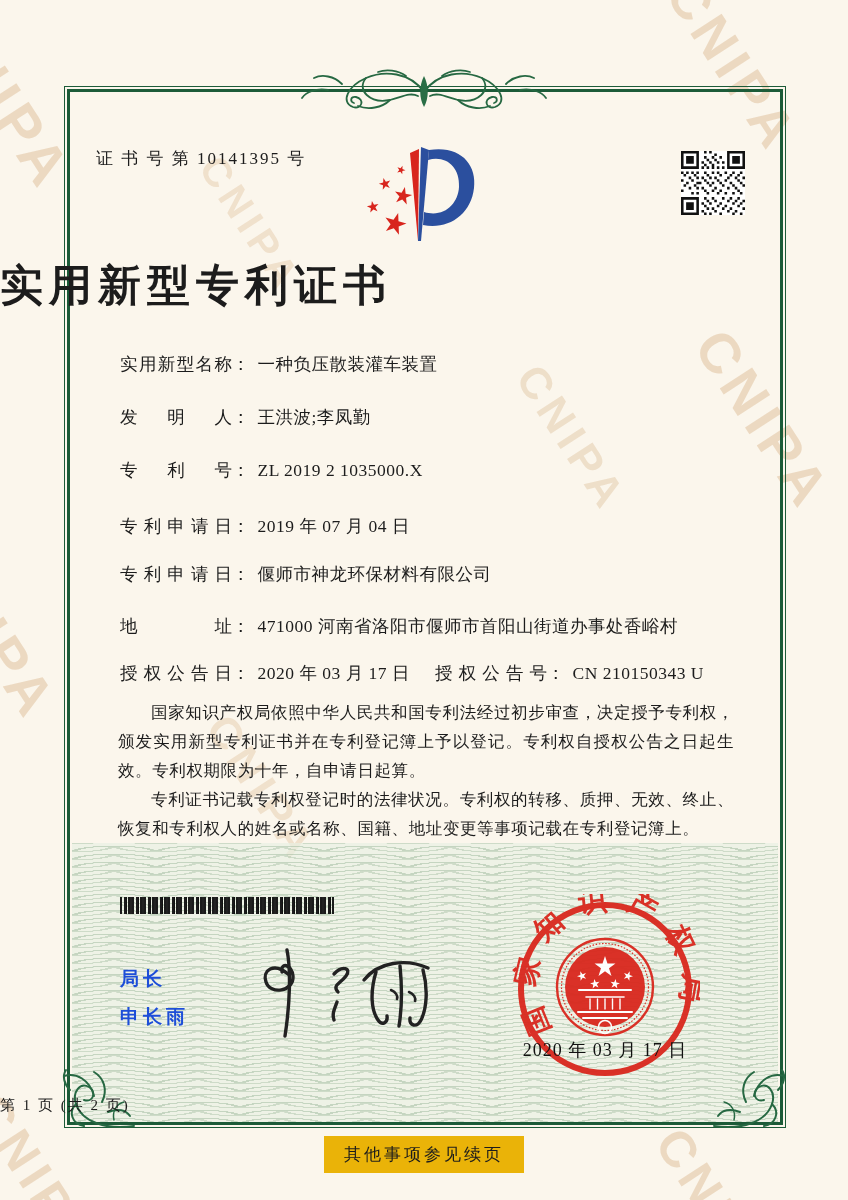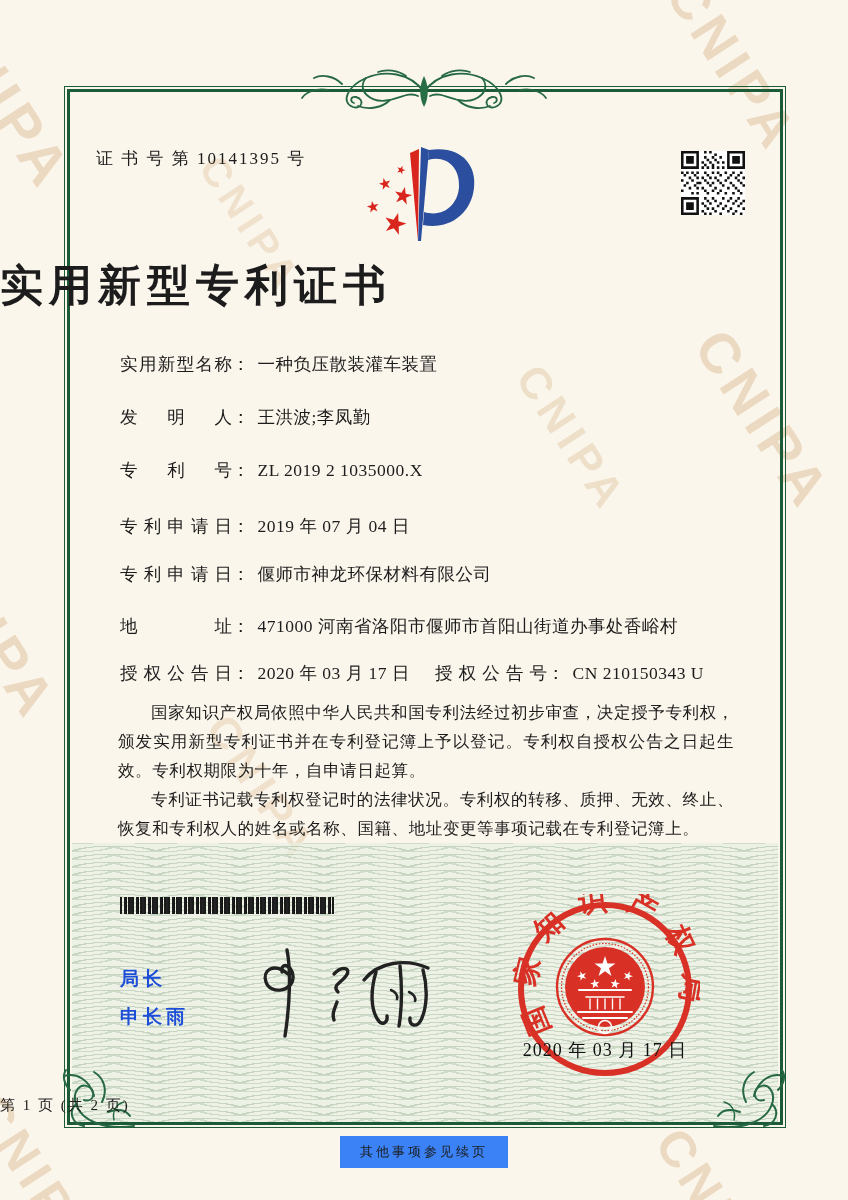--- a/index.html
+++ b/index.html
@@ -70,21 +70,21 @@
   .official.t2{top:1004px;}
   .signature{position:absolute;left:238px;top:940px;}
 
   .seal{position:absolute;left:510px;top:894px;z-index:5;opacity:0.94;}
   .seal-date{position:absolute;left:505px;top:1038px;width:200px;text-align:center;
              font-size:18px;letter-spacing:1px;color:#111;z-index:6;}
 
   .pagenum{position:absolute;left:0;top:1096px;width:100%;font-size:15px;
            letter-spacing:2px;z-index:5;}
   .footer{position:absolute;left:50%;top:1136px;transform:translateX(-50%);
-          background:#3b82f6;padding:7px 20px;font-size:13px;letter-spacing:3px;z-index:5;}
+          background:#eab308;padding:7px 20px;font-size:17px;letter-spacing:3px;z-index:5;}
 
   svg .green{stroke:#266842;fill:none;stroke-linecap:round;}
 </style>
 </head>
 <body>
 
 <div class="page">
 
   <span class="wm wm1">CNIPA</span>
   <span class="wm wm2">CNIPA</span>

